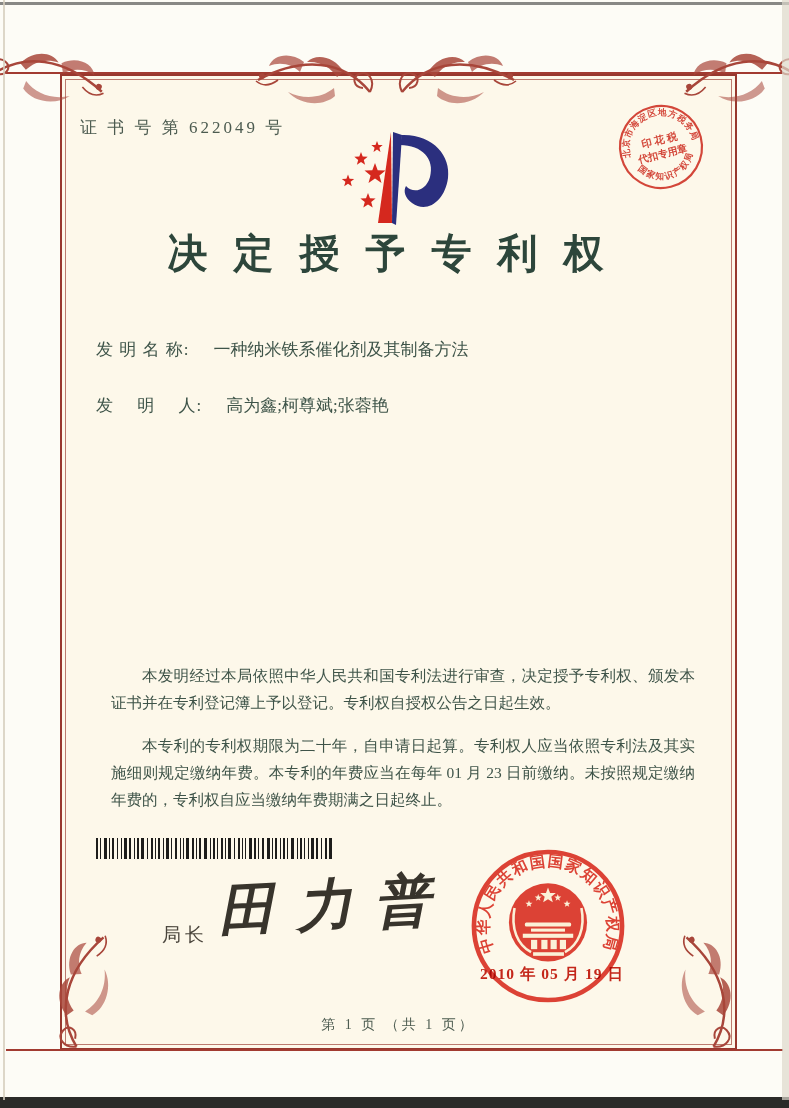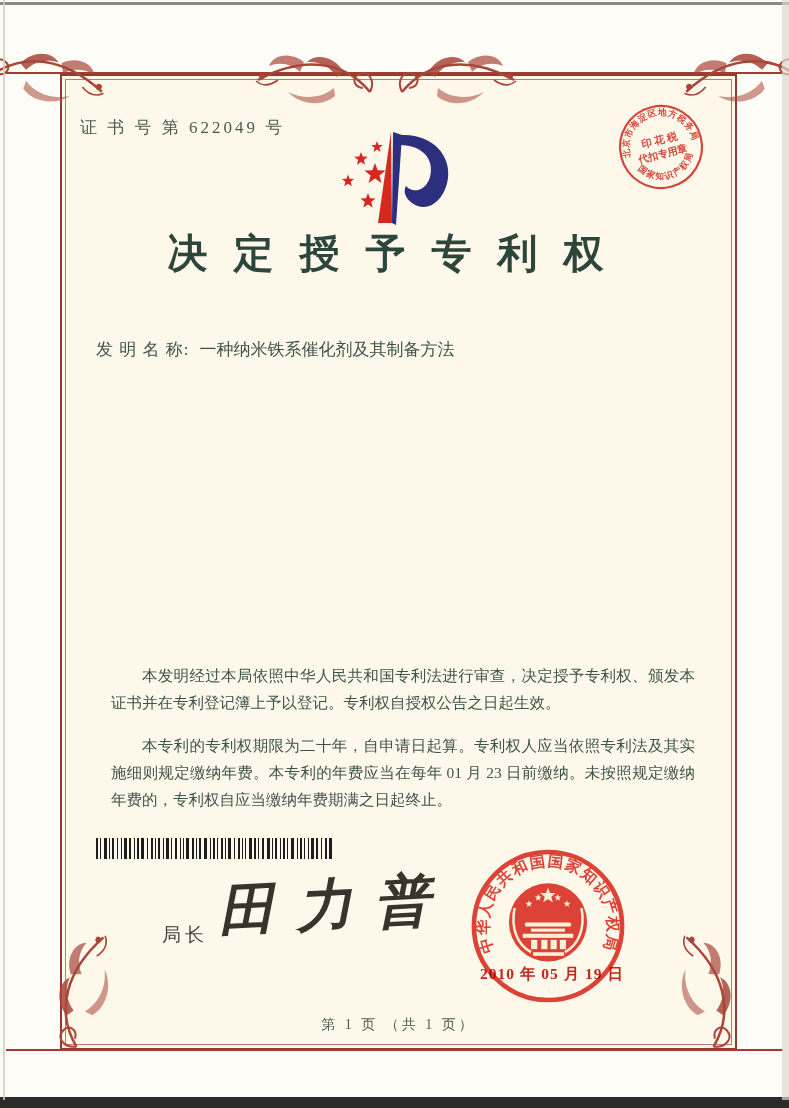--- a/index.html
+++ b/index.html
@@ -24,21 +24,21 @@
   .waves{position:absolute;left:62px;top:76px;width:673px;height:972px;pointer-events:none;}
 
   .flourish{position:absolute;width:120px;height:80px;color:#a8463a;}
 
   
   .certno{position:absolute;left:80px;top:116px;font-size:17px;letter-spacing:3px;color:#4c5b50;}
   .title{position:absolute;left:60px;top:226px;width:677px;text-align:center;font-size:40px;
          font-weight:700;letter-spacing:26px;margin-right:-26px;color:#2d463b;}
   .field{position:absolute;left:96px;font-size:17px;color:#3e5449;white-space:nowrap;}
   .flabel{letter-spacing:1px;}
-  .fvalue{margin-left:10px;}
+  .fvalue{margin-left:24px;}
   .legal{position:absolute;left:95px;top:646px;width:616px;font-size:15.5px;line-height:27px;
          color:#3f5449;text-align:justify;}
   .legal p{margin:16px;text-indent:31px;}
   .footer{position:absolute;left:60px;top:1016px;width:677px;text-align:center;font-size:14px;
           letter-spacing:3px;color:#4c5b50;}
 
   
   .barcode{position:absolute;left:96px;top:838px;width:242px;height:21px;}
   .barcode .bar{position:absolute;top:0;height:21px;background:#1d1d1b;}
 
@@ -228,20 +228,23 @@
     <text fill="#d2392e" font-size="10" font-weight="700" letter-spacing="1.5">
       <textPath href="#taxBottom">国家知识产权局</textPath>
     </text>
     <text x="70" y="66" text-anchor="middle" fill="#d2392e" font-size="12" font-weight="700">印 花 税</text>
     <text x="70" y="82" text-anchor="middle" fill="#d2392e" font-size="11.5" font-weight="700">代扣专用章</text>
   </svg>
 
   <div class="field" style="top:338px">
     <span class="flabel">发 明 名 称:</span><span class="fvalue">一种纳米铁系催化剂及其制备方法</span>
   </div>
+  <div class="field" style="top:394px">
+    <span class="flabel">发　 明　 人:</span><span class="fvalue">高为鑫;柯尊斌;张蓉艳</span>
+  </div>
 
   <div class="legal">
     <p>本发明经过本局依照中华人民共和国专利法进行审查，决定授予专利权、颁发本证书并在专利登记簿上予以登记。专利权自授权公告之日起生效。</p>
     <p>本专利的专利权期限为二十年，自申请日起算。专利权人应当依照专利法及其实施细则规定缴纳年费。本专利的年费应当在每年 01 月 23 日前缴纳。未按照规定缴纳年费的，专利权自应当缴纳年费期满之日起终止。</p>
   </div>
 
   <div class="barcode">
       <div class="bar" style="left:0px;width:2px"></div>
       <div class="bar" style="left:4px;width:1px"></div>
       <div class="bar" style="left:8px;width:3px"></div>

